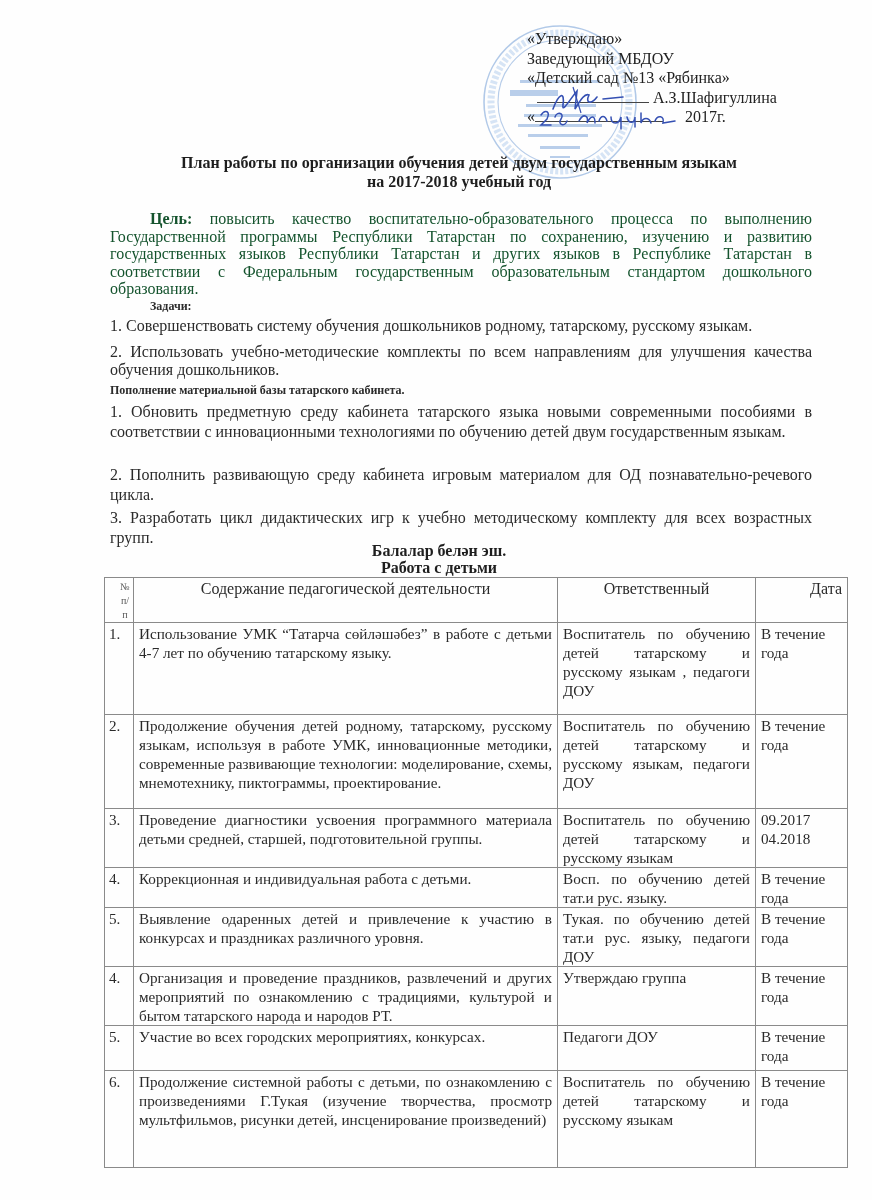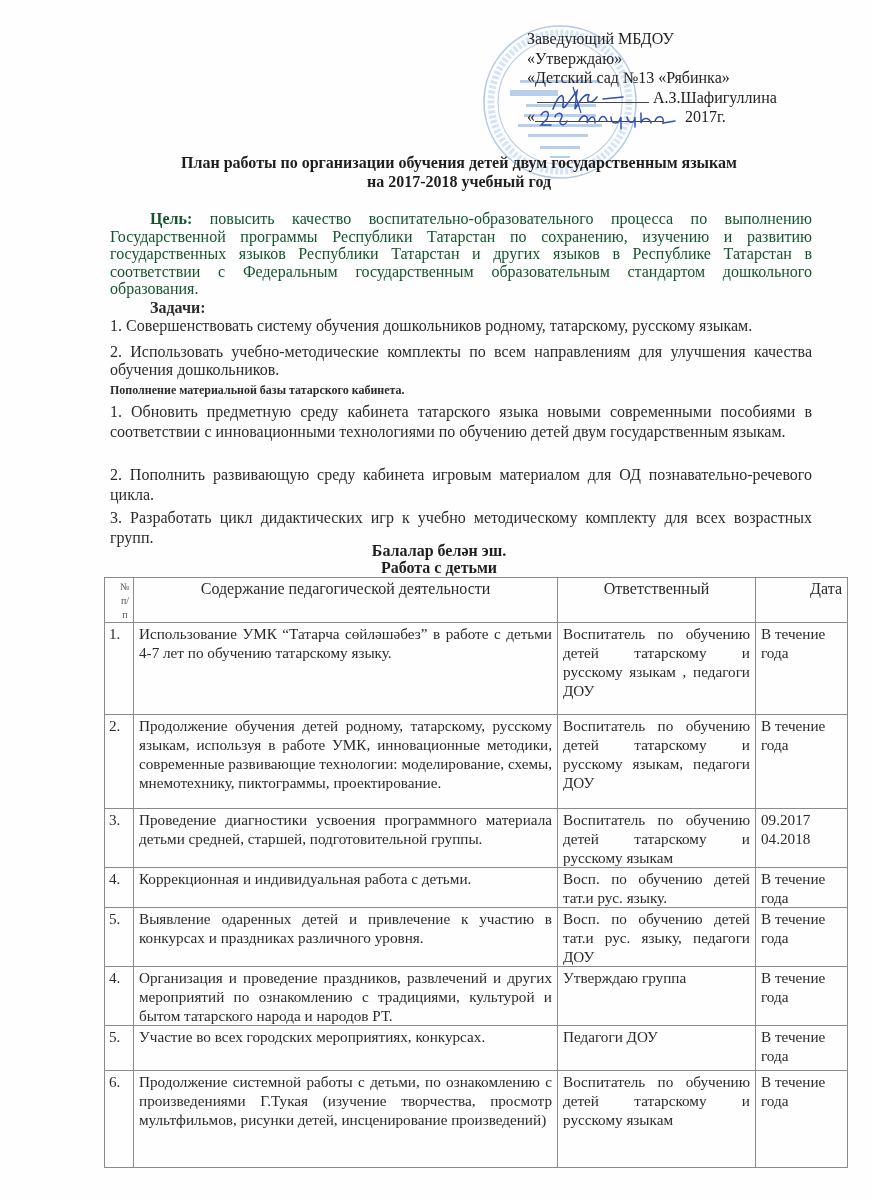--- a/index.html
+++ b/index.html
@@ -80,21 +80,21 @@
       position: absolute;
       left: 110px;
       width: 702px;
       font-size: 16px;
       line-height: 17.6px;
       text-align: justify;
       color: #14532d;
     }
     .goal { top: 210px; text-indent: 40px; text-align-last: left; }
     .goal b { font-weight: bold; }
-    .tasks-heading { position: absolute; left: 150px; top: 299px; font-size: 16px; font-weight: bold; }
+    .tasks-heading { position: absolute; left: 150px; top: 299px; font-size: 12px; font-weight: bold; }
     .item { position: absolute; left: 110px; width: 702px; font-size: 16px; line-height: 17.6px; text-align: justify; text-align-last: left; }
     .task-1 { top: 317px; }
     .task-2 { top: 343px; }
     .material-heading { position: absolute; left: 110px; top: 383px; font-size: 12px; font-weight: bold; }
     .mat-1 { top: 402px; line-height: 19.5px; }
     .mat-2 { top: 465px; line-height: 19.5px; }
     .mat-3 { top: 508px; line-height: 19.5px; }
 
     .section-title {
       position: absolute;
@@ -158,22 +158,22 @@
       <rect x="46" y="82" width="70" height="3"></rect>
       <rect x="44" y="92" width="72" height="3"></rect>
       <rect x="38" y="102" width="84" height="3"></rect>
       <rect x="48" y="112" width="60" height="3"></rect>
       <rect x="60" y="124" width="40" height="3"></rect>
       <rect x="70" y="134" width="20" height="2"></rect>
     </g>
   </svg>
 
   <div class="approval">
+    <div class="line">«Утверждаю»</div>
     <div class="line">Заведующий МБДОУ</div>
-    <div class="line">«Утверждаю»</div>
     <div class="line">«Детский сад №13 «Рябинка»</div>
     <div class="line">
       <span class="sig-line"></span><span>А.З.Шафигуллина</span>
     </div>
     <div class="line">
       <span>«</span><span class="date-line"></span><span>2017г.</span>
     </div>
   </div>
 
   <svg class="handwriting" style="left:545px; top:85px; width:90px; height:32px;" viewBox="0 0 90 32">
@@ -239,21 +239,21 @@
       </tr>
       <tr style="height:40px;">
         <td class="num">4.</td>
         <td class="content">Коррекционная и индивидуальная работа с детьми.</td>
         <td class="resp">Восп. по обучению детей тат.и рус. языку.</td>
         <td>В течение года</td>
       </tr>
       <tr style="height:58px;">
         <td class="num">5.</td>
         <td class="content">Выявление одаренных детей и привлечение к участию в конкурсах и праздниках различного уровня.</td>
-        <td class="resp">Восп. по обучению детей тат.и рус. языку, педагоги ДОУ</td>
+        <td class="resp">Тукая. по обучению детей тат.и рус. языку, педагоги ДОУ</td>
         <td>В течение года</td>
       </tr>
       <tr style="height:57px;">
         <td class="num">4.</td>
         <td class="content">Организация и проведение праздников, развлечений и других мероприятий по ознакомлению с традициями, культурой и бытом татарского народа и народов РТ.</td>
         <td class="resp">Утверждаю группа</td>
         <td>В течение года</td>
       </tr>
       <tr style="height:45px;">
         <td class="num">5.</td>

